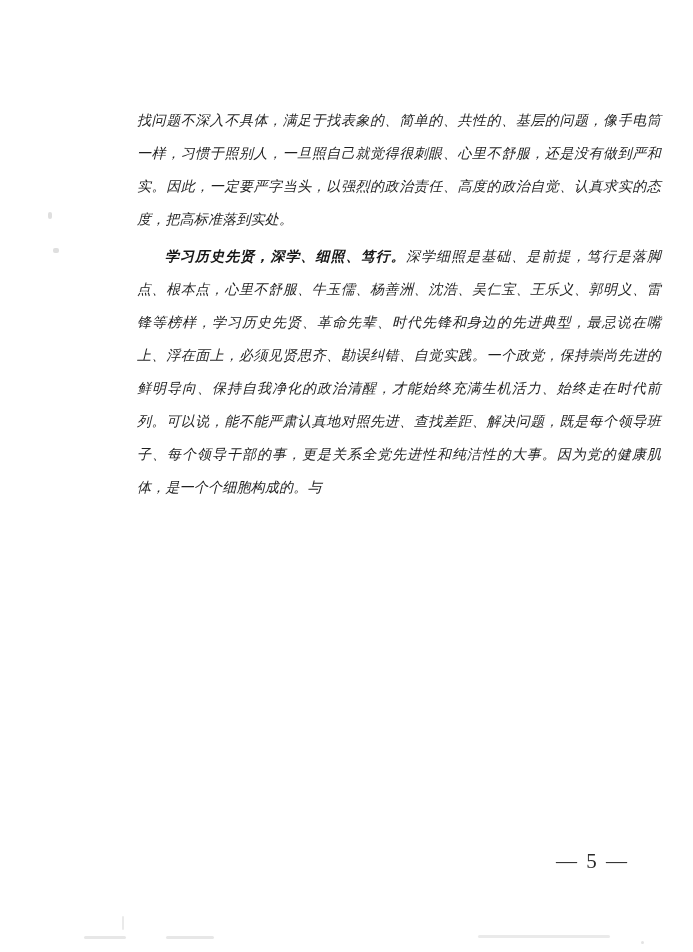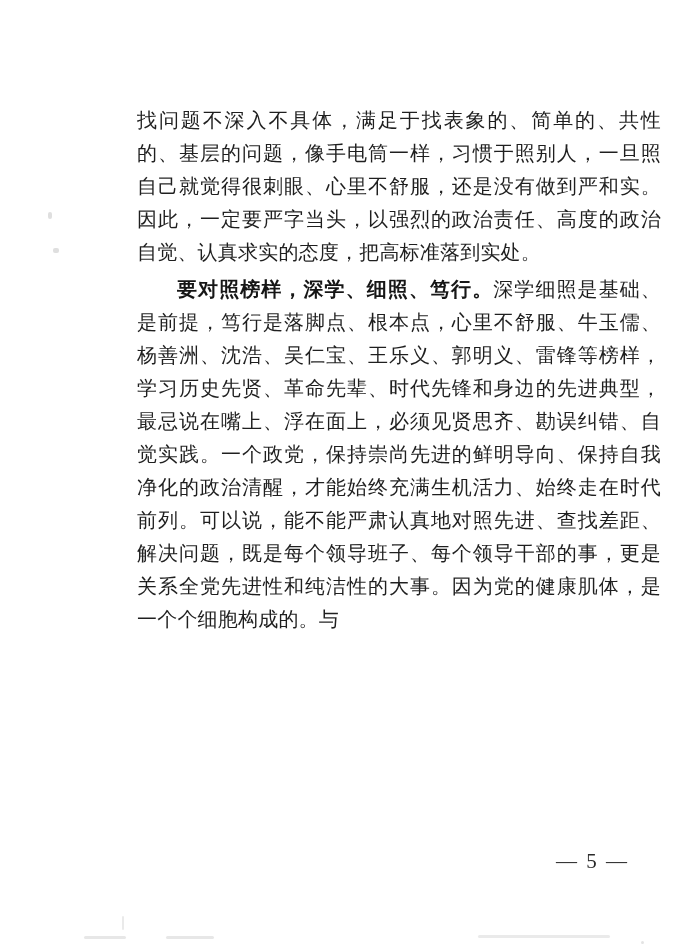--- a/index.html
+++ b/index.html
@@ -14,24 +14,25 @@
     background: #ffffff;
     overflow: hidden;
     font-family: "Liberation Serif", "DejaVu Serif", serif;
   }
   .text-block {
     position: absolute;
     left: 137px;
     top: 104px;
     width: 524px;
     color: #1f1f1f;
-    font-size: 20px;
+    font-size: 14px;
     line-height: 33px;
     text-align: justify;
     letter-spacing: 0.2px;
+    font-style: italic;
   }
   .para {
     margin: 0 0 4px 0;
   }
   .para.indent {
     text-indent: 2em;
   }
   .para-lead {
     font-family: "Liberation Sans", "DejaVu Sans", sans-serif;
     font-weight: bold;
@@ -64,21 +65,21 @@
 </head>
 <body>
 
 <div class="scan-page">
 
   <div class="text-block">
 
     <p class="para"><span class="para-lead"></span><span>找问题不深入不具体，满足于找表象的、简单的、共性的、基层的问题，像手电筒一样，习惯于照别人，一旦照自己就觉得很刺眼、心里不舒服，还是没有做到严和实。因此，一定要严字当头，以强烈的政治责任、高度的政治自觉、认真求实的态度，把高标准落到实处。</span></p>
 
 
-    <p class="para indent"><span class="para-lead">要对照榜样，深学、细照、笃行。</span><span>深学细照是基础、是前提，笃行是落脚点、根本点，心里不舒服、牛玉儒、杨善洲、沈浩、吴仁宝、王乐义、郭明义、雷锋等榜样，学习历史先贤、革命先辈、时代先锋和身边的先进典型，最忌说在嘴上、浮在面上，必须见贤思齐、勘误纠错、自觉实践。一个政党，保持崇尚先进的鲜明导向、保持自我净化的政治清醒，才能始终充满生机活力、始终走在时代前列。可以说，能不能严肃认真地对照先进、查找差距、解决问题，既是每个领导班子、每个领导干部的事，更是关系全党先进性和纯洁性的大事。因为党的健康肌体，是一个个细胞构成的。与</span></p>
+    <p class="para indent"><span class="para-lead">学习历史先贤，深学、细照、笃行。</span><span>深学细照是基础、是前提，笃行是落脚点、根本点，心里不舒服、牛玉儒、杨善洲、沈浩、吴仁宝、王乐义、郭明义、雷锋等榜样，学习历史先贤、革命先辈、时代先锋和身边的先进典型，最忌说在嘴上、浮在面上，必须见贤思齐、勘误纠错、自觉实践。一个政党，保持崇尚先进的鲜明导向、保持自我净化的政治清醒，才能始终充满生机活力、始终走在时代前列。可以说，能不能严肃认真地对照先进、查找差距、解决问题，既是每个领导班子、每个领导干部的事，更是关系全党先进性和纯洁性的大事。因为党的健康肌体，是一个个细胞构成的。与</span></p>
 
   </div>
 
   <div class="page-number">— 5 —</div>
 
   <div class="artifact a1"></div>
   <div class="artifact a2"></div>
   <div class="artifact a3"></div>
   <div class="artifact a4"></div>
   <div class="artifact a5"></div>

